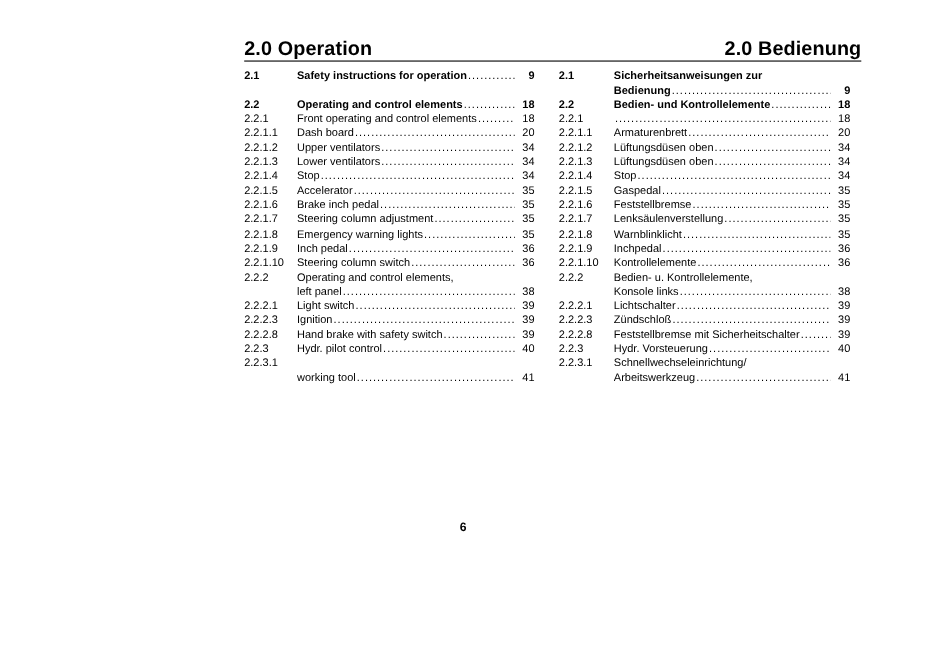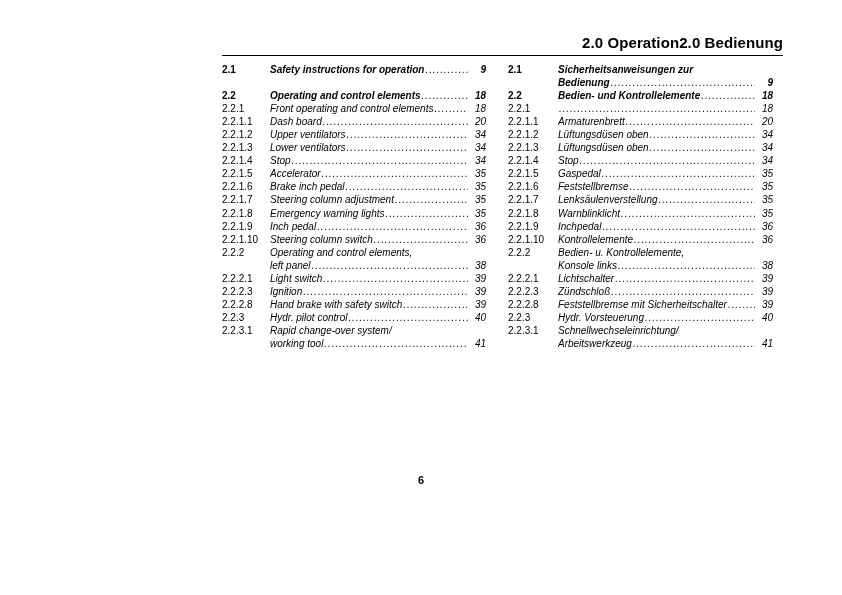--- a/index.html
+++ b/index.html
@@ -25,23 +25,23 @@
     height: 595px;
   }
 
   
   .header {
     position: absolute;
     left: 222px;
     top: 34px;
     width: 561px;
     display: flex;
-    justify-content: flex-end;
+    justify-content: space-between;
     align-items: flex-end;
-    font-size: 15px;
+    font-size: 18px;
     font-weight: bold;
     letter-spacing: 0.1px;
   }
   .header-rule {
     position: absolute;
     left: 222px;
     top: 55px;
     width: 561px;
     height: 0;
     border-top: 1.4px solid #000000;
@@ -76,21 +76,20 @@
   }
   .col-left  .num { width: 46px; }
   .col-right .num { width: 48px; }
 
   .title-wrap {
     flex: 1 1 auto;
     min-width: 0;
     display: flex;
     align-items: flex-start;
     overflow: hidden;
-    font-style: italic;
   }
   .title {
     flex: 0 0 auto;
     white-space: nowrap;
   }
   .leader {
     flex: 1 1 auto;
     overflow: hidden;
     white-space: nowrap;
     letter-spacing: 0.9px;
@@ -286,23 +285,20 @@
         <div class="entry">
           <span class="num">2.2.3</span>
           <span class="title-wrap">
             <span class="title">Hydr. pilot control</span>
             <span class="leader"></span>
             <span class="pg">40</span>
           </span>
         </div>
         <div class="entry noleader">
           <span class="num">2.2.3.1</span>
-          <span class="title-wrap">
-            <span class="title">Rapid change-over system/</span>
-          </span>
         </div>
         <div class="entry cont">
           <span class="num"></span>
           <span class="title-wrap">
             <span class="title">working tool</span>
             <span class="leader"></span>
             <span class="pg">41</span>
           </span>
         </div>
       </div>

